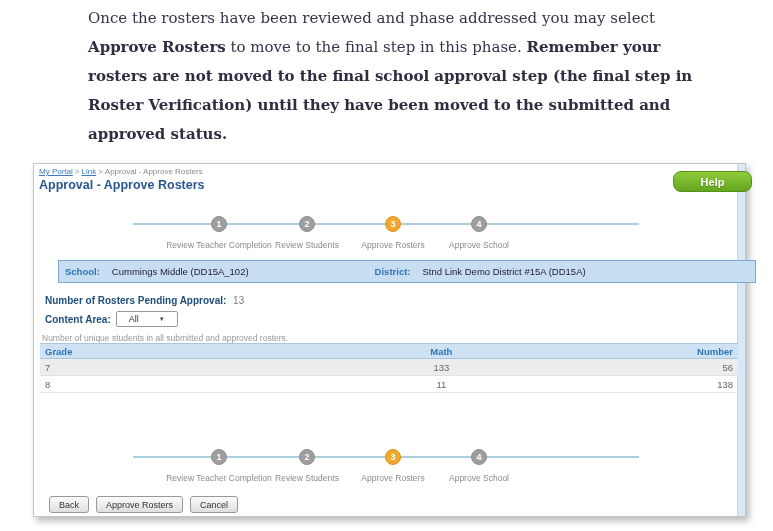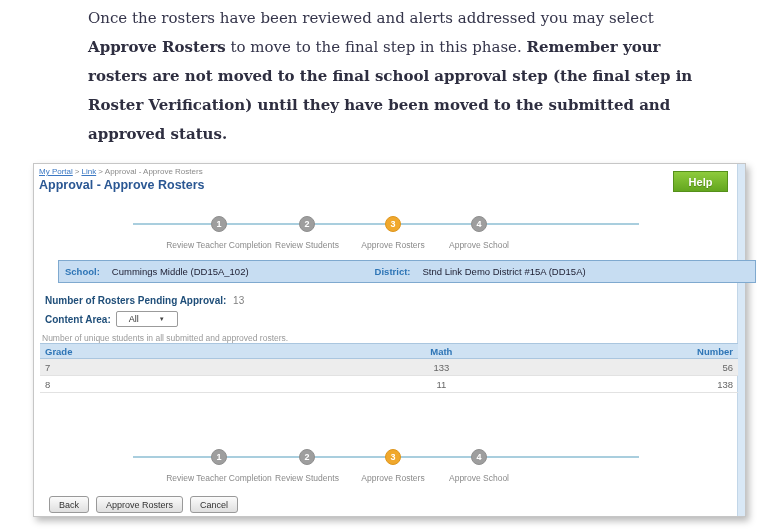--- a/index.html
+++ b/index.html
@@ -28,23 +28,23 @@
   .breadcrumb { position:absolute; left:5px; top:3px; font-size:8px; color:#8a8a8a; }
   .breadcrumb a { color:#3b78c3; text-decoration:underline; cursor:pointer; }
   .crumb-sep { margin:0 2px; color:#8a8a8a; }
 
   .page-title {
     position:absolute; left:5px; top:14px;
     font-size:12.5px; font-weight:bold; color:#2a5793;
   }
 
   .help-btn {
-    position:absolute; left:639px; top:7px; width:55px; height:21px;
+    position:absolute; left:639px; top:7px; width:79px; height:21px;
     background:linear-gradient(#8ecb3c, #63a61f);
-    border:1px solid #55901a; border-radius:0;
+    border:1px solid #55901a; border-radius:8px;
     color:#ffffff; font-size:11px; font-weight:bold;
     display:flex; align-items:center; justify-content:center;
     text-shadow:0 1px 1px rgba(0,0,0,0.25); cursor:pointer;
   }
 
   
   .stepper { position:absolute; left:0; width:713px; height:60px; }
   .stepper.top { top:45px; }
   .stepper.bottom { top:278px; }
   .step-line { position:absolute; left:99px; width:506px; top:14px; height:2px; background:#a9cede; }
@@ -113,21 +113,21 @@
     height:17px; padding:0 9px; font-size:9px; color:#333;
     background:linear-gradient(#fbfbfb, #dfdfdf);
     border:1px solid #999999; border-radius:3px;
     display:flex; align-items:center; justify-content:center; cursor:pointer;
     font-family:"Liberation Sans", sans-serif;
   }
 </style>
 </head>
 <body>
 
-<p class="intro"><span>Once the rosters have been reviewed and alerts addressed you may select </span><b>Approve Rosters</b><span> to move to the final step in this phase. </span><b>Remember your rosters are not moved to the final school approval step (the final step in Roster Verification) until they have been moved to the submitted and approved status.</b></p>
+<p class="intro"><span>Once the rosters have been reviewed and phase addressed you may select </span><b>Approve Rosters</b><span> to move to the final step in this phase. </span><b>Remember your rosters are not moved to the final school approval step (the final step in Roster Verification) until they have been moved to the submitted and approved status.</b></p>
 
 <div class="shot">
 
   <div class="right-strip"></div>
 
   <div class="breadcrumb">
     <a>My Portal</a><span class="crumb-sep">&gt;</span><a>Link</a><span class="crumb-sep">&gt;</span><span>Approval - Approve Rosters</span>
   </div>
 
   <div class="page-title">Approval - Approve Rosters</div>

